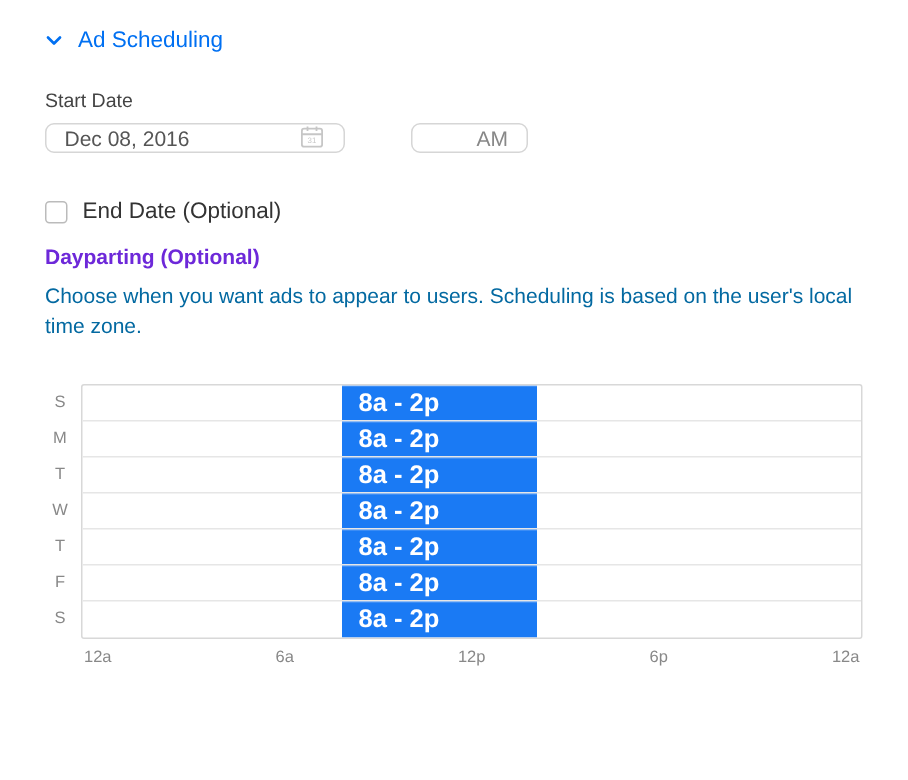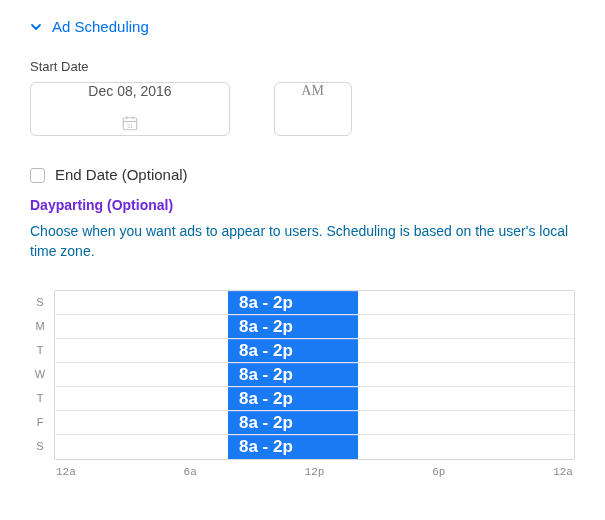--- a/index.html
+++ b/index.html
@@ -43,33 +43,32 @@
     margin-bottom: 8px;
   }
   .tz-label {
     font-size: 13px;
     color: #9aa0a6;
     margin-bottom: 8px;
   }
   .input-box {
     border: 1px solid #d6d6d6;
     border-radius: 6px;
-    height: 54px;
+    height: 20px;
     display: flex;
     align-items: center;
     padding: 0 12px;
     font-size: 14px;
     color: #888;
     background: #fff;
-    flex-direction: column;
   }
   .date-box { width: 200px; justify-content: space-between; color:#555;}
   .date-box .date-text { color:#555; font-weight:500;}
   .time-box { width: 84px; justify-content:center; }
-  .ampm-box { width: 78px; justify-content:flex-start;font-family:Liberation Serif, serif; }
+  .ampm-box { width: 78px; justify-content:flex-end; }
   .cal-icon { color:#c0c0c0; }
   .checkbox-row {
     display: flex;
     align-items: flex-end;
     gap: 10px;
     margin-bottom: 14px;
   }
   .checkbox {
     width: 15px;
     height: 15px;
@@ -138,21 +137,20 @@
   .xaxis {
     display:flex;
     justify-content: space-between;
     font-size: 11px;
     color:#888;
     margin-top: 6px;
     padding: 0 2px;
   }
   .xaxis-wrap {
     margin-left: 24px;
-    font-family: Liberation Mono, monospace;
   }
 </style>
 </head>
 <body>
 
 <div class="section-header">
   <span class="chevron">
     <svg width="12" height="12" viewBox="0 0 12 12">
         <path d="M2 4 L6 8 L10 4" stroke="#0070f2" stroke-width="1.8" fill="none" stroke-linecap="round" stroke-linejoin="round"></path>
       </svg>

